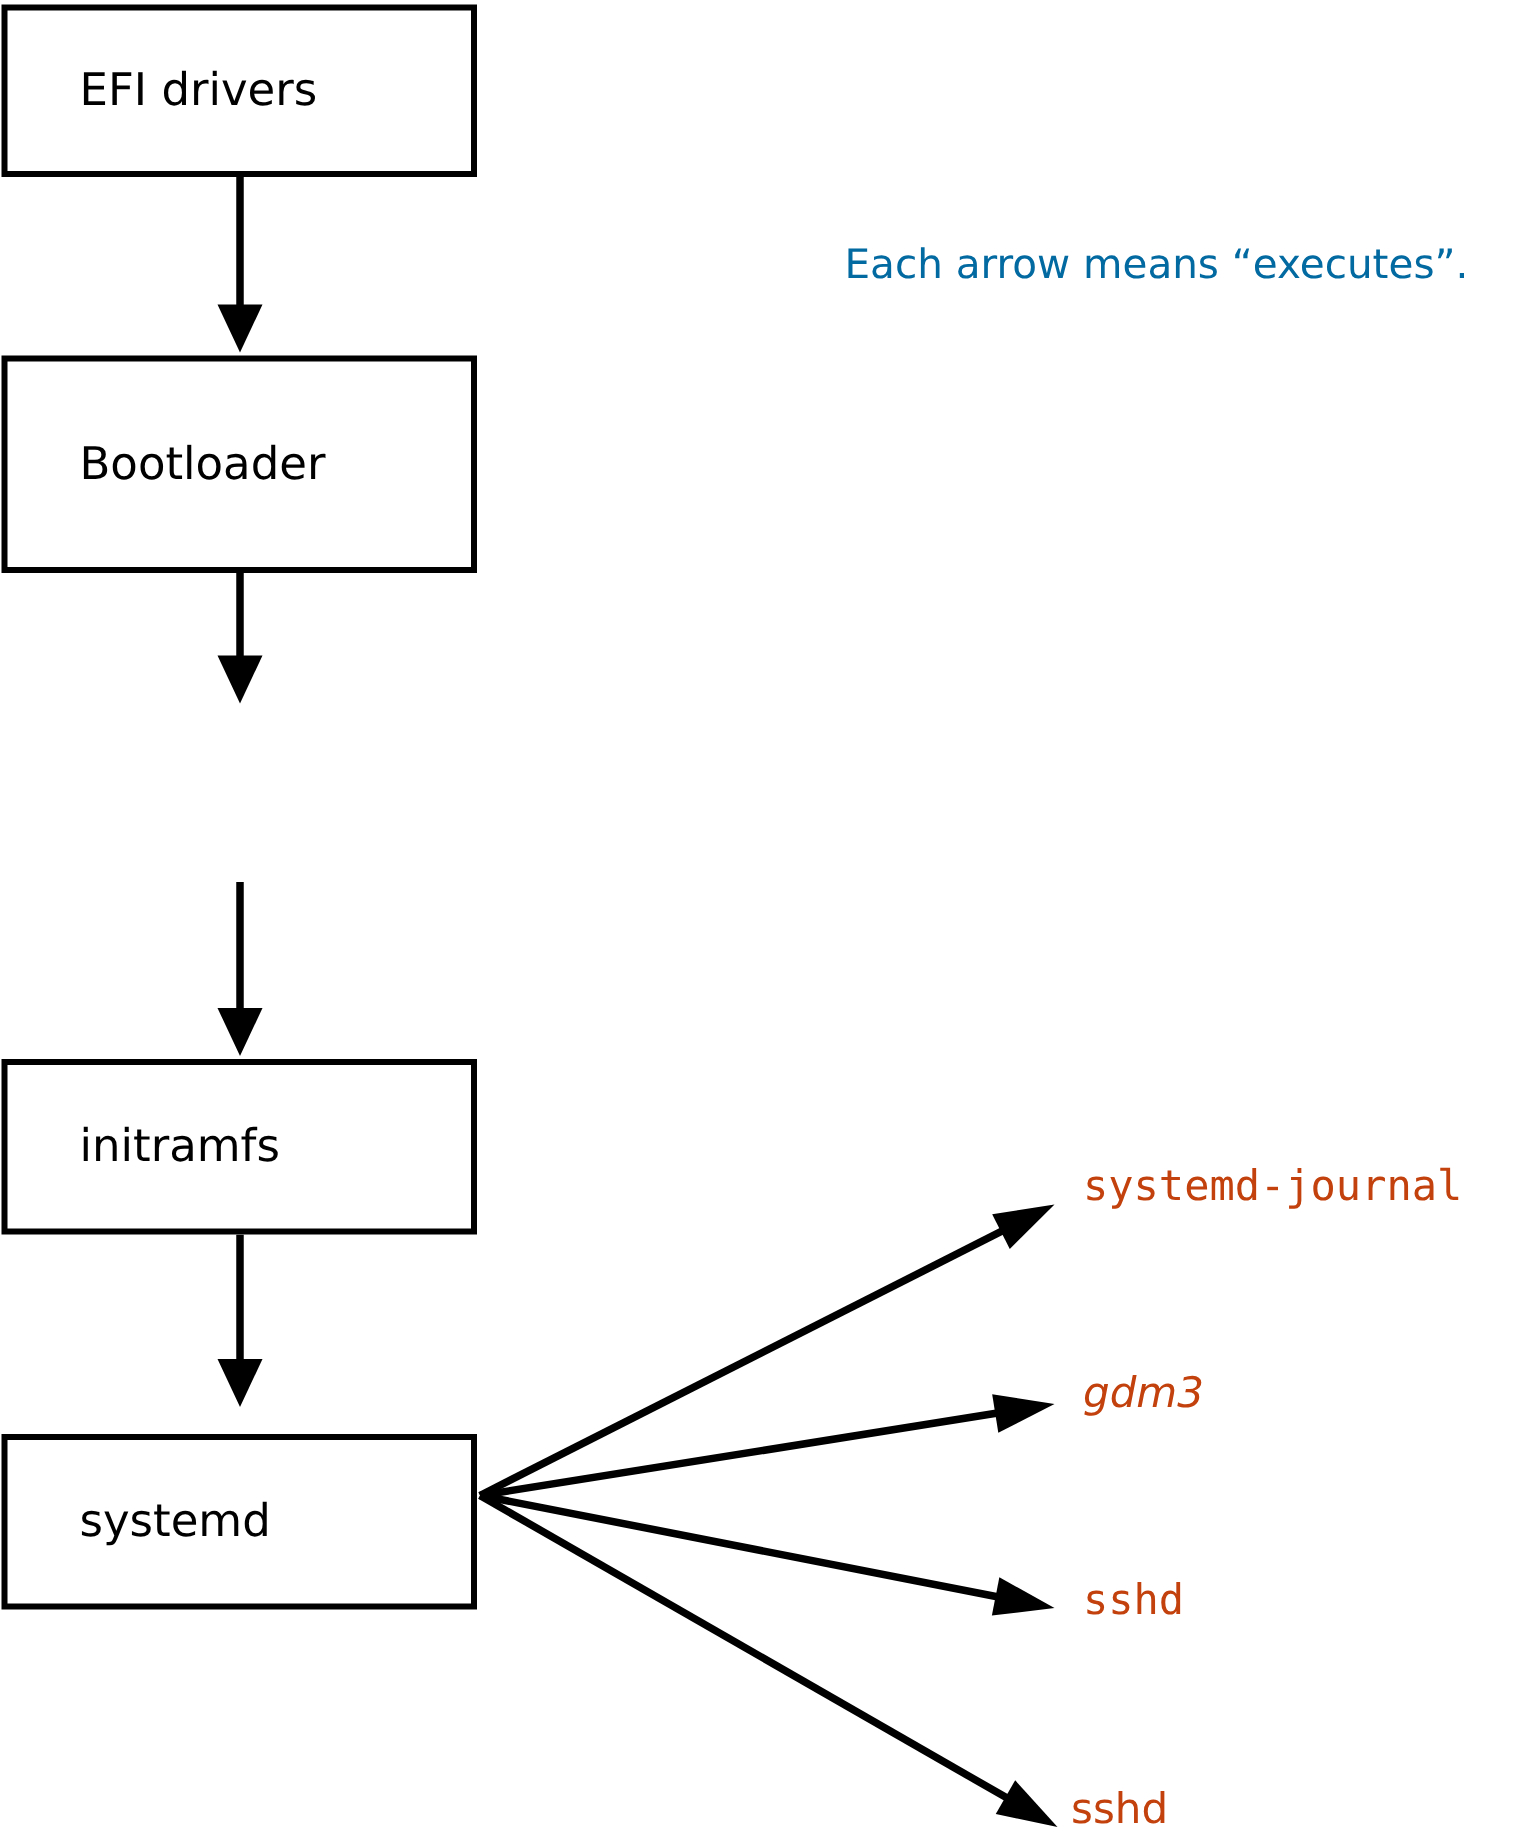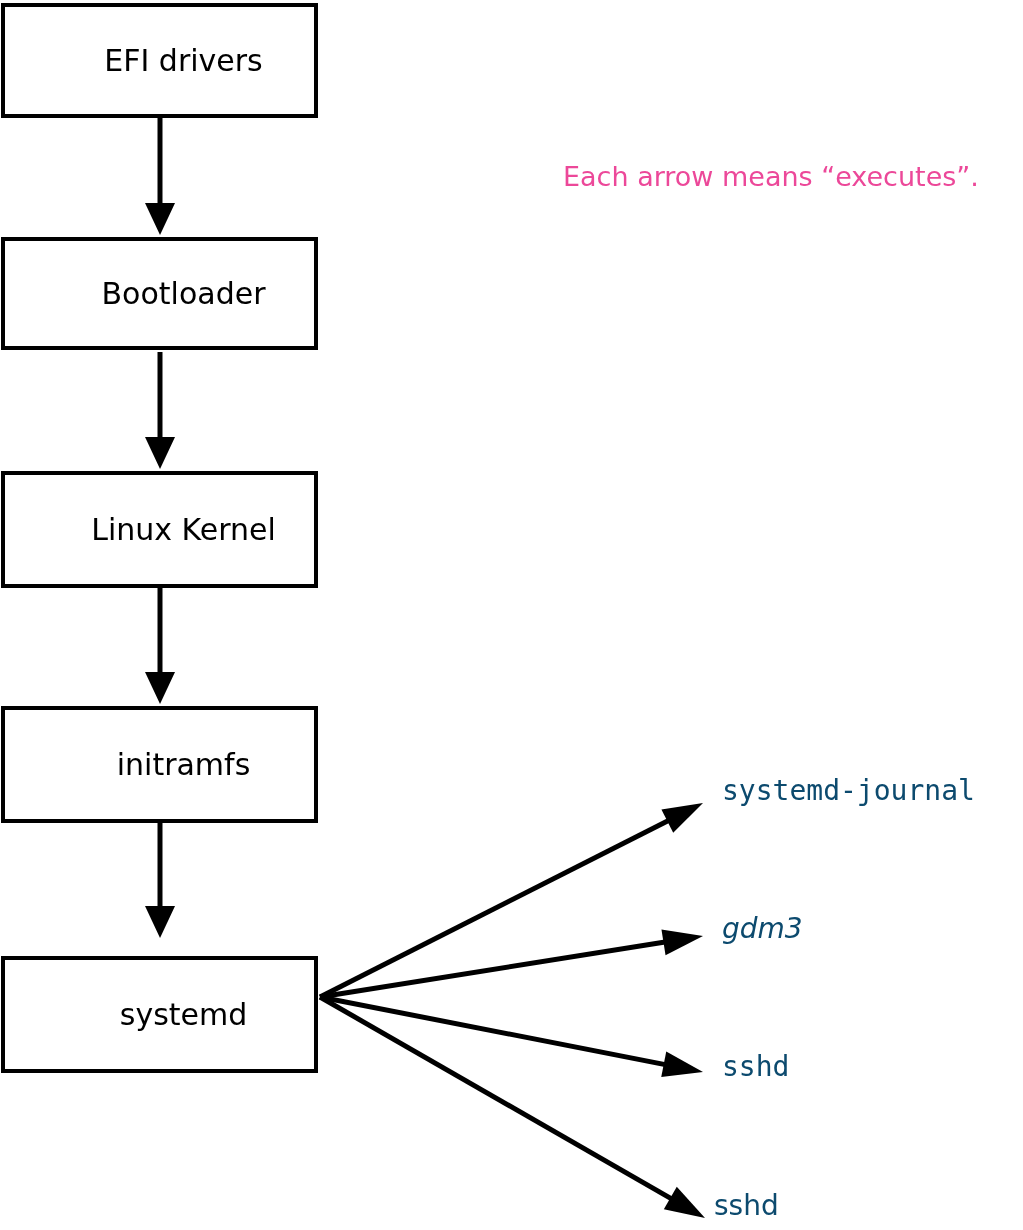--- a/index.html
+++ b/index.html
@@ -16,42 +16,41 @@
     overflow: hidden;
     font-family: "DejaVu Sans", sans-serif;
   }
   .stage-box {
     position: absolute;
     box-sizing: border-box;
     border: 4px solid #000000;
     background: #ffffff;
     display: flex;
     align-items: center;
-    justify-content: center;
     padding-left: 48px;
   }
   .stage-label {
     font-family: "DejaVu Sans", sans-serif;
     font-size: 30px;
     color: #000000;
     line-height: 1;
     white-space: nowrap;
   }
   .note-text {
     position: absolute;
     font-family: "DejaVu Sans", sans-serif;
     font-size: 27px;
-    color: #ec4899;
+    color: #0369a1;
     white-space: nowrap;
     line-height: 1;
   }
   .leaf-label {
     position: absolute;
     font-size: 28px;
-    color: #0c4a6e;
+    color: #c2410c;
     white-space: nowrap;
     line-height: 1;
   }
   .leaf-label.mono {
     font-family: "DejaVu Sans Mono", monospace;
   }
   .leaf-label.sans {
     font-family: "DejaVu Sans", sans-serif;
   }
   #arrow-layer {
@@ -83,25 +82,22 @@
       <polygon points="703,936 665.5426041274691,955.1296496164595 661.4531548362297,929.4532712796616" fill="#000000"></polygon>
       <line x1="320" y1="997" x2="671.5964431262239" y2="1065.8504784189734" stroke="#000000" stroke-width="5"></line>
       <polygon points="703,1072 661.2473107654879,1077.0707930036883 666.243797050072,1051.5554030437452" fill="#000000"></polygon>
       <line x1="320" y1="997" x2="677.2473245379645" y2="1202.0692434360783" stroke="#000000" stroke-width="5"></line>
       <polygon points="705,1218 663.8372858183625,1209.3610787015498 676.7810255265488,1186.8120298886458" fill="#000000"></polygon>
     </svg>
 
   <div class="stage-box" id="box-0" style="left: 1px; top: 3px; width: 317px; height: 115px;">
     <span class="stage-label">EFI drivers</span>
   </div>
-  <div class="stage-box" id="box-1" style="left: 1px; top: 237px; width: 317px; height: 113px;">
+  <div class="stage-box" id="box-1" style="left: 1px; top: 237px; width: 317px; height: 145px;">
     <span class="stage-label">Bootloader</span>
-  </div>
-  <div class="stage-box" id="box-2" style="left: 1px; top: 471px; width: 317px; height: 117px;">
-    <span class="stage-label">Linux Kernel</span>
   </div>
   <div class="stage-box" id="box-3" style="left: 1px; top: 706px; width: 317px; height: 117px;">
     <span class="stage-label">initramfs</span>
   </div>
   <div class="stage-box" id="box-4" style="left: 1px; top: 940px; width: 317px; height: 117px; margin-top: 16px;">
     <span class="stage-label">systemd</span>
   </div>
 
   <div class="note-text" style="left:563px; top:163px;">Each arrow means “executes”.</div>
 

